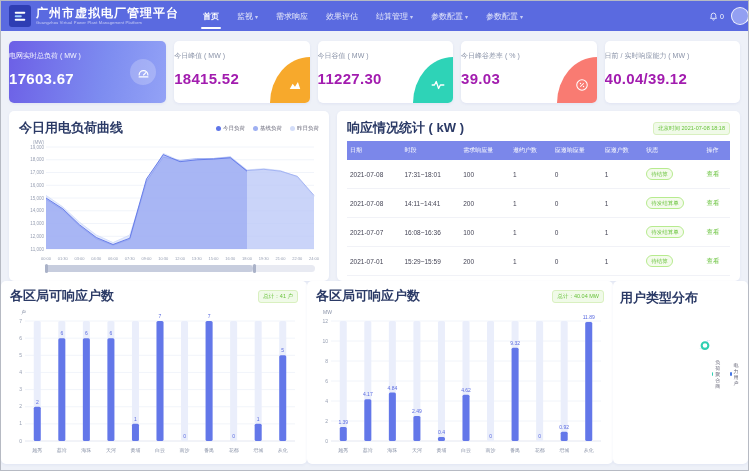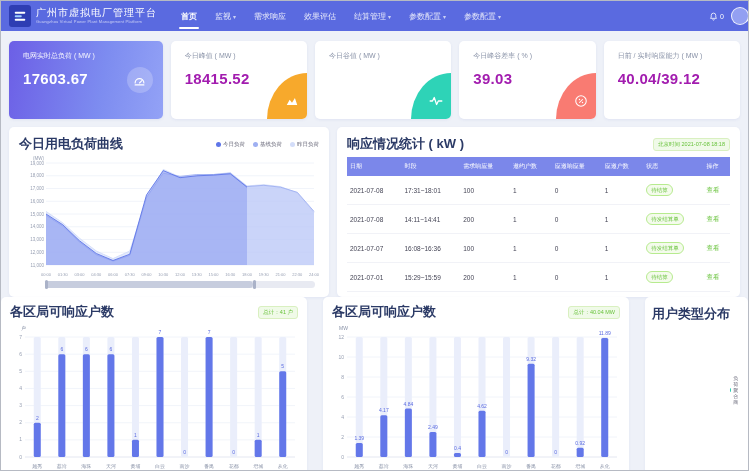--- a/index.html
+++ b/index.html
@@ -3,46 +3,46 @@
 <meta charset="utf-8">
 <style>
   html,body{margin:0;padding:0;background:#fff;}
   *{box-sizing:border-box;}
   .page{width:749px;height:471px;border:1px solid #b6bac3;background:#eef1f8;overflow:hidden;position:relative;font-family:"Liberation Sans",sans-serif;}
   
   header{height:30px;background:#5a6ae0;display:flex;align-items:center;padding:0 8px;gap:5px;}
   .logo-mark{width:22px;height:22px;background:#2e3db3;border-radius:3px;display:flex;align-items:center;justify-content:center;flex:none;}
   .logo-mark svg{width:14px;height:14px;}
   .logo-text{line-height:1;color:#fff;white-space:nowrap;}
-  .logo-title{font-size:10px;font-weight:normal;letter-spacing:1px;}
+  .logo-title{font-size:12px;font-weight:bold;letter-spacing:1px;}
   .logo-sub{font-size:4px;color:rgba(255,255,255,.65);margin-top:2px;letter-spacing:.2px;}
   nav{display:flex;height:100%;margin-left:10px;text-align:center;}
   .nav-item{font-size:8px;padding:0 9px;display:flex;align-items:center;color:rgba(255,255,255,.85);position:relative;cursor:pointer;text-decoration:none;}
   .nav-item.active{color:#fff;font-weight:bold;}
   .nav-item.active::after{content:"";position:absolute;left:7px;right:7px;bottom:2px;height:2px;background:#fff;border-radius:1px;}
   .caret{font-size:6px;margin-left:2px;opacity:.8;}
   .header-right{margin-left:auto;display:flex;align-items:center;gap:7px;color:#fff;}
   .bell{display:flex;align-items:center;gap:2px;font-size:7px;}
   .bell svg{width:9px;height:9px;}
   .avatar{width:18px;height:18px;border-radius:50%;background:#93a0f2;border:1px solid rgba(255,255,255,.85);margin-right:-9px;flex:none;}
   
   .kpi-row{display:flex;gap:8px;padding:10px 8px 8px;}
-  .card{flex:1;background:#fff;border-radius:5px;height:78px;position:relative;overflow:hidden;padding:10px 14px;box-shadow:0 1px 3px rgba(60,80,180,.08);}
+  .card{flex:1;background:#fff;border-radius:5px;height:62px;position:relative;overflow:hidden;padding:10px 0;box-shadow:0 1px 3px rgba(60,80,180,.08);}
   .card.primary{flex:1.16;background:linear-gradient(100deg,#6c5fe6 0%,#7d8cf0 60%,#93a2f6 100%);}
   .card-label{font-size:7px;color:#8a93a8;white-space:nowrap;}
   .card.primary .card-label{color:rgba(255,255,255,.92);}
   .card-value{font-size:15px;font-weight:bold;color:#a21caf;margin-top:9px;letter-spacing:.3px;}
   .card.primary .card-value{color:#fff;}
   .wedge{position:absolute;right:0;bottom:0;width:40px;height:46px;border-top-left-radius:100%;display:flex;align-items:center;justify-content:center;padding:10px 0 0 10px;}
   .wedge svg{width:14px;height:14px;}
   .prim-ico{position:absolute;right:10px;top:50%;transform:translateY(-50%);width:26px;height:26px;background:rgba(255,255,255,.22);border-radius:50%;display:flex;align-items:center;justify-content:center;}
   .prim-ico svg{width:15px;height:15px;}
   
   .mid-row{display:flex;gap:8px;padding:0 8px;height:170px;}
-  .bot-row{display:flex;gap:16px;height:183px;}
+  .bot-row{display:flex;gap:0;height:183px;}
   .panel{background:#fff;border-radius:5px;box-shadow:0 1px 3px rgba(60,80,180,.07);padding:8px 10px;overflow:hidden;}
   .load-panel{width:320px;flex:none;}
   .table-panel{flex:1;}
   .bar-panel{width:306px;flex:none;padding:6px 9px;}
   .donut-panel{flex:1;padding:8px 7px;display:flex;flex-direction:row;}
   .panel-head{display:flex;align-items:center;justify-content:space-between;margin-bottom:2px;}
   .panel h2{font-size:13px;font-weight:bold;color:#2b3a66;margin:0;white-space:nowrap;}
   .legend{display:flex;gap:8px;font-size:5.5px;color:#667;}
   .legend-item{display:flex;align-items:center;gap:2px;cursor:pointer;}
   .dot{width:5px;height:5px;border-radius:50%;display:inline-block;}
@@ -136,20 +136,21 @@
         <div class="card-label">今日峰值 ( MW )</div>
         <div class="card-value">18415.52</div>
         <div class="wedge" style="background:#f7a92c">
           <svg viewBox="0 0 24 24">
             <path d="M3 19l5-9 4 5 5-8 4 12z" fill="#fff"></path>
           </svg>
         </div>
       </div>
       <div class="card">
         <div class="card-label">今日谷值 ( MW )</div>
+        <div class="card-value">11227.30</div>
         <div class="wedge" style="background:#2ed3b7">
           <svg viewBox="0 0 24 24" fill="none" stroke="#fff" stroke-width="2.2" stroke-linecap="round" stroke-linejoin="round">
             <path d="M2 12h4l3-6 4 12 3-6h6"></path>
           </svg>
         </div>
       </div>
       <div class="card">
         <div class="card-label">今日峰谷差率 ( % )</div>
         <div class="card-value">39.03</div>
         <div class="wedge" style="background:#f97b72">

